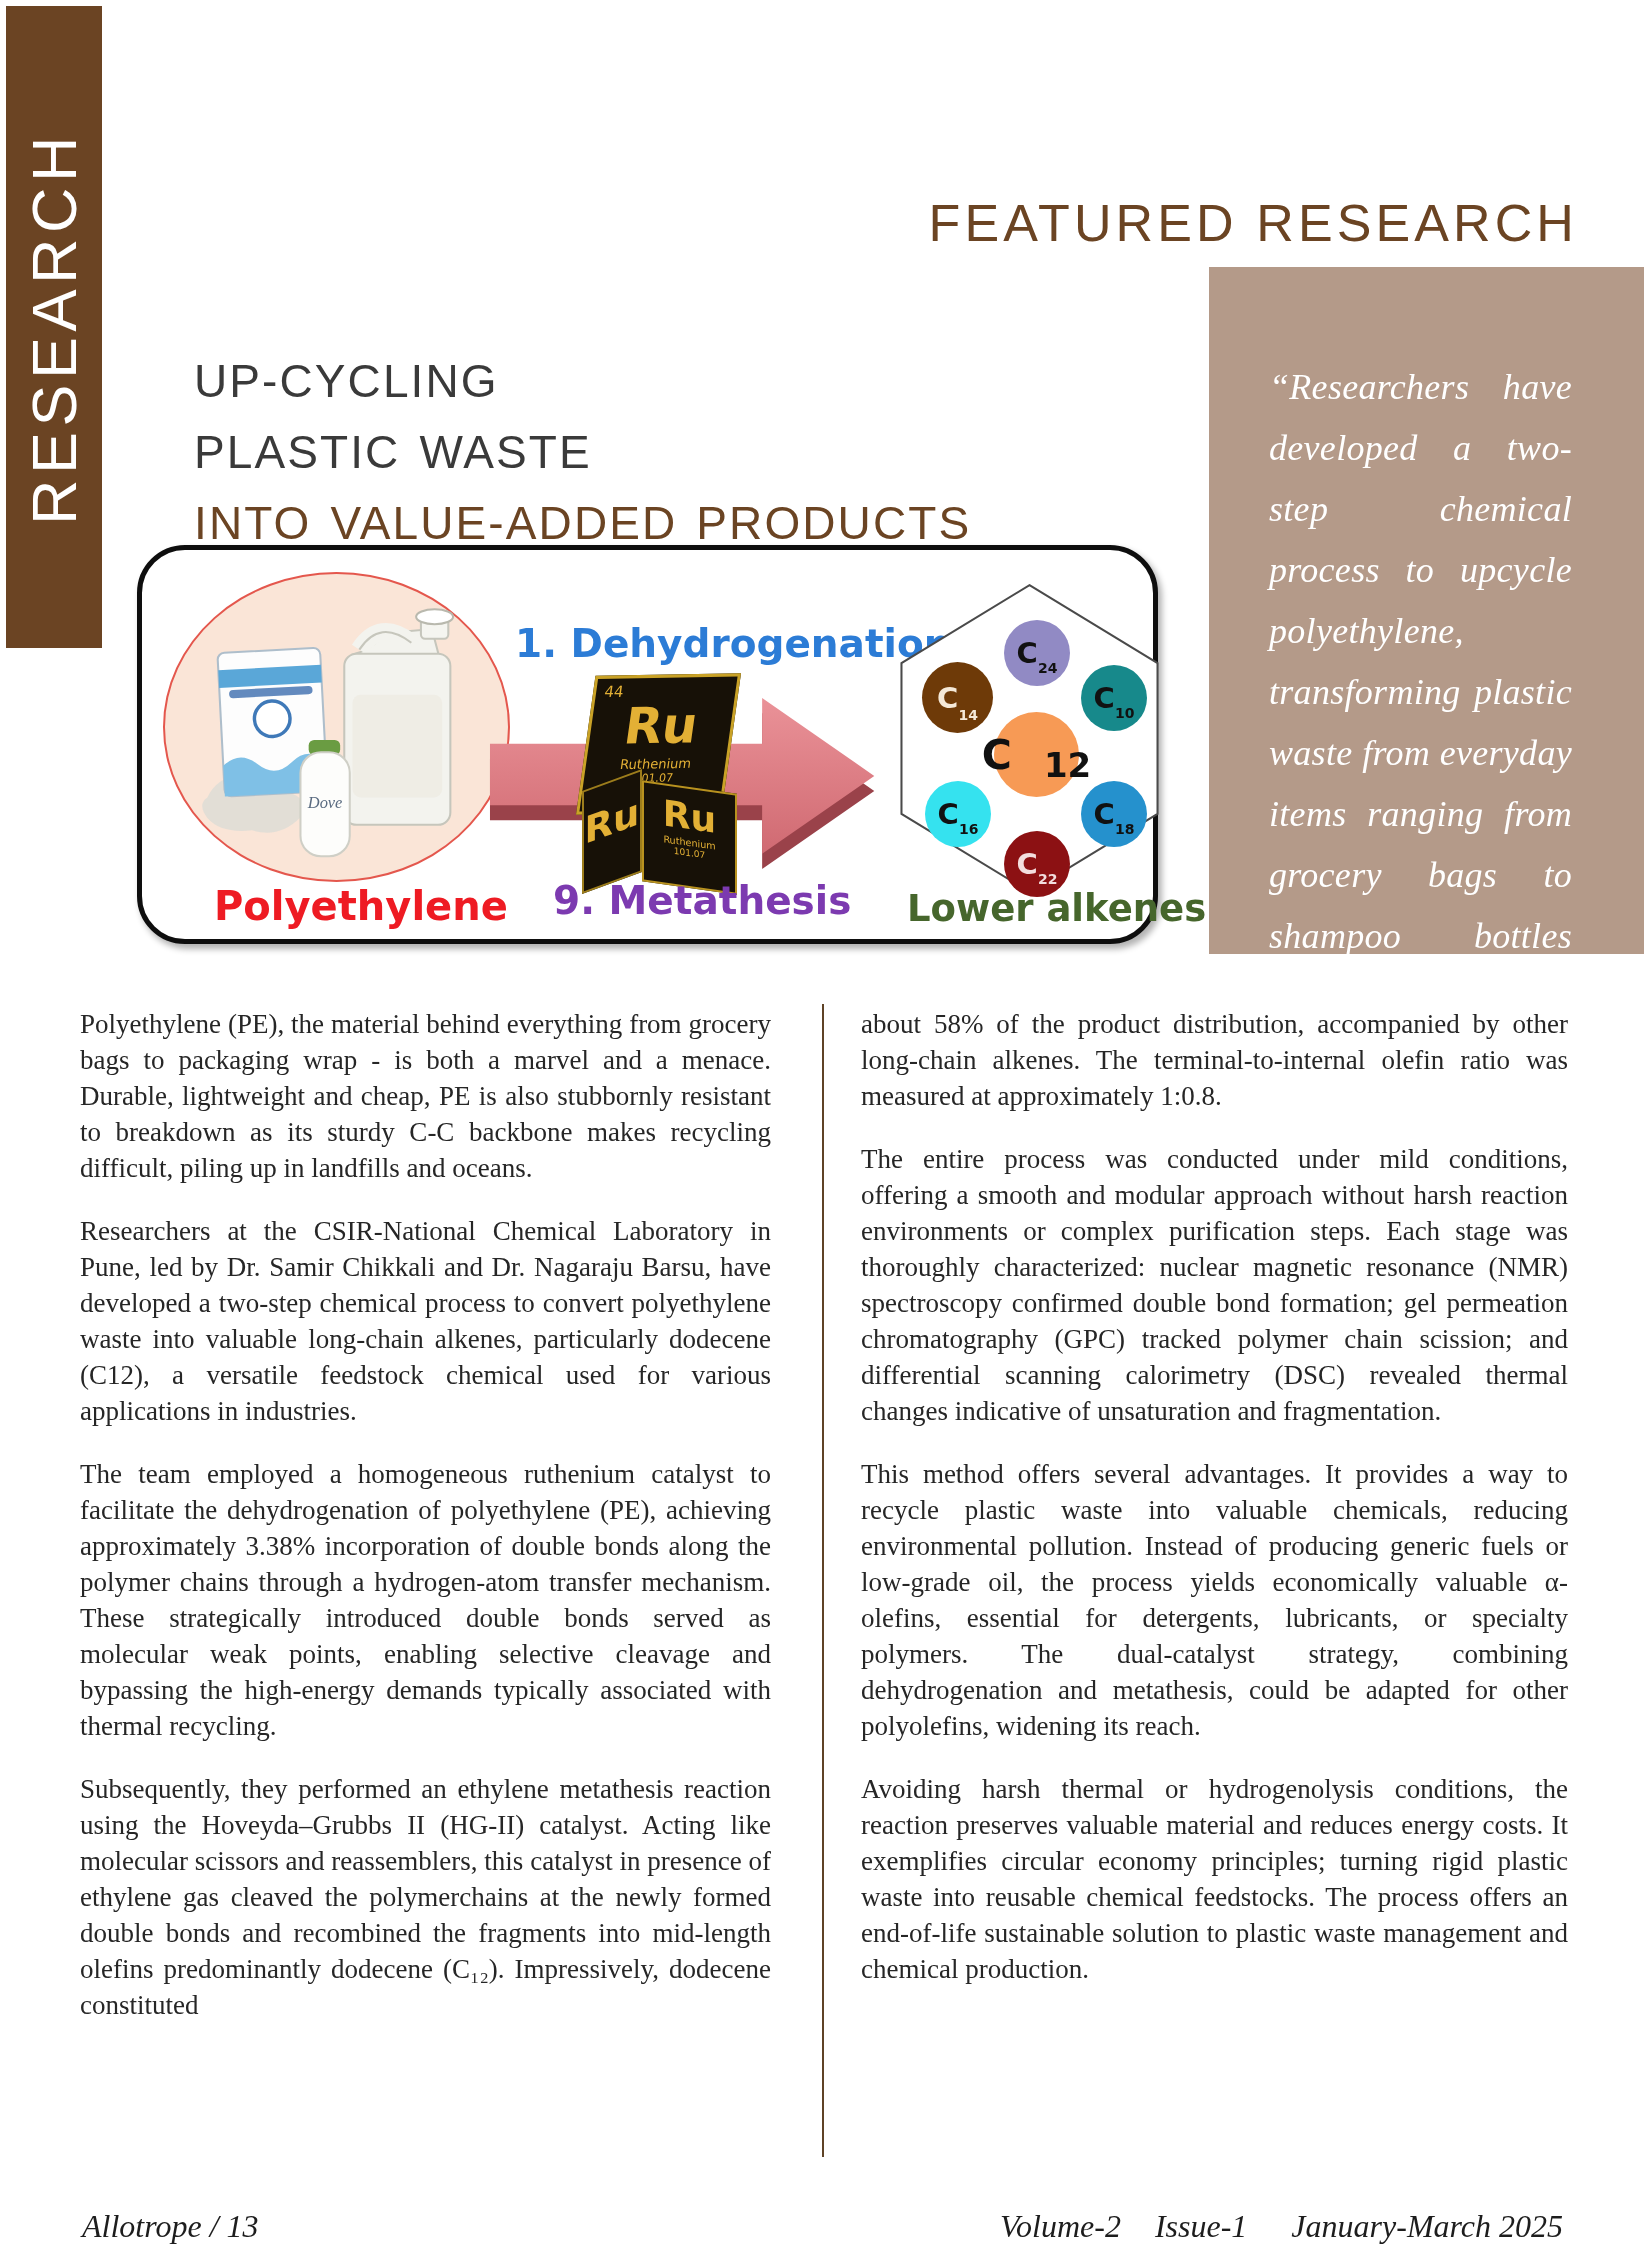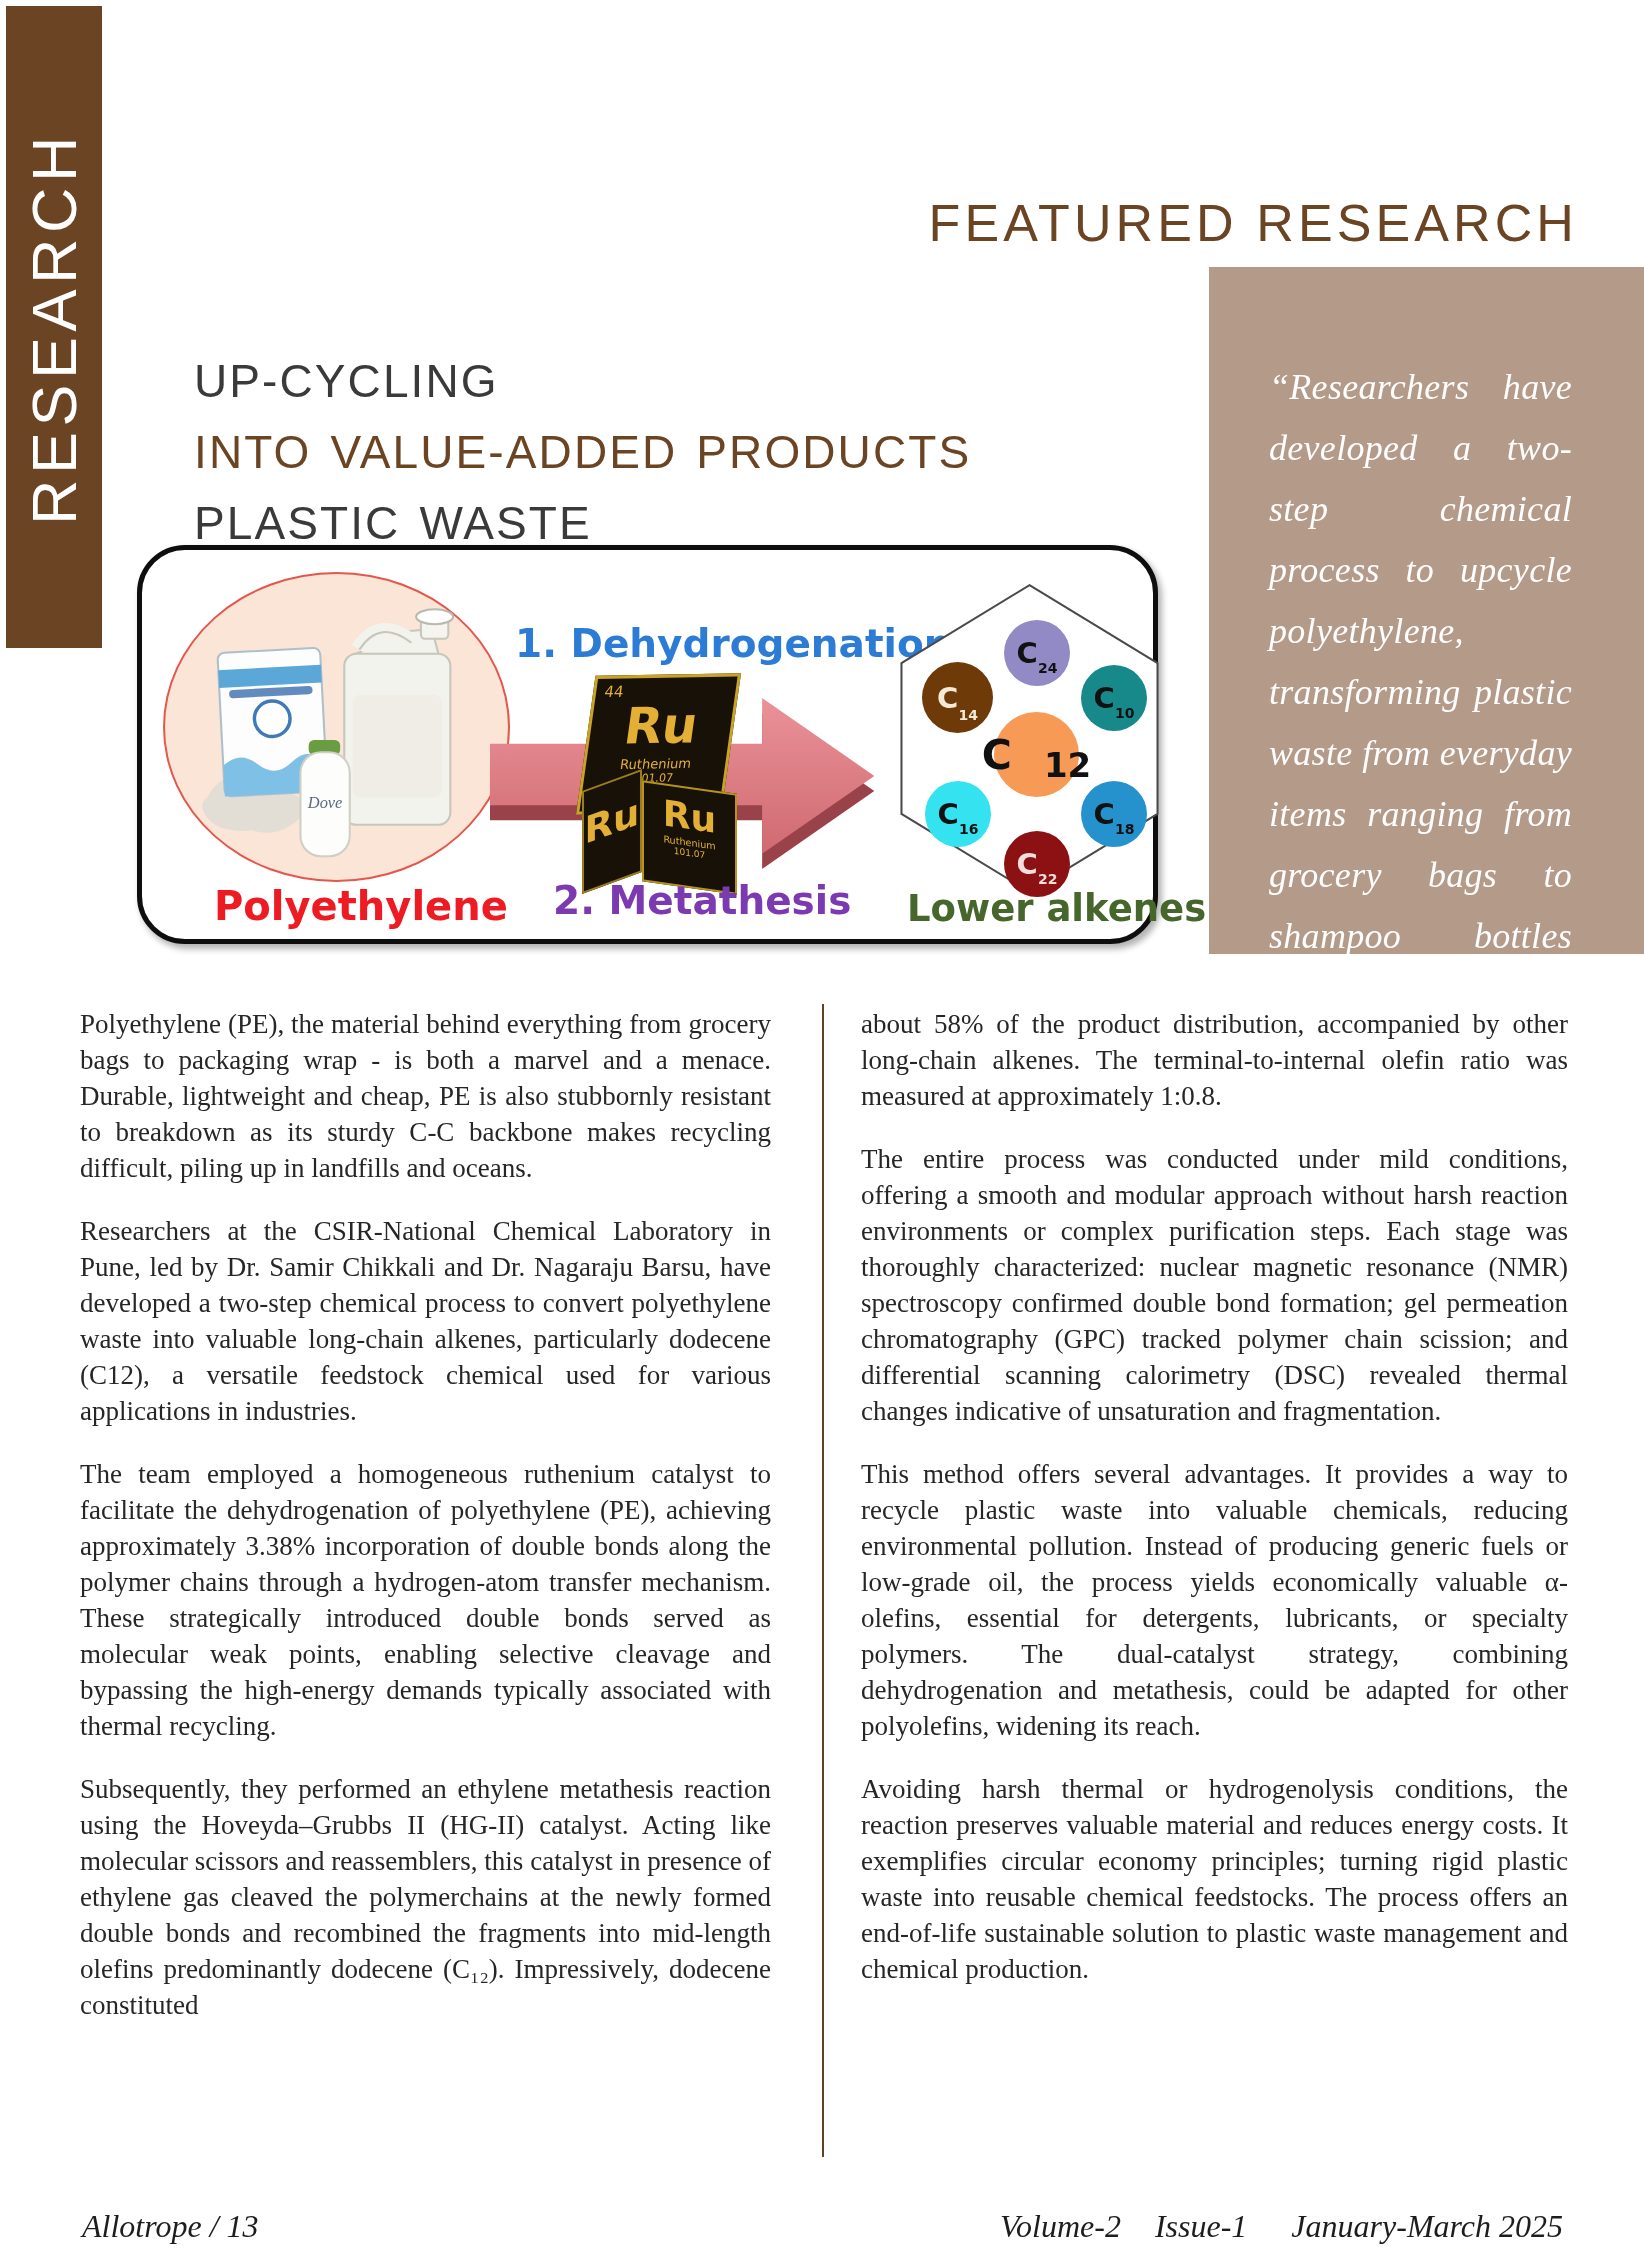--- a/index.html
+++ b/index.html
@@ -100,22 +100,22 @@
 <div class="page">
 
   <div class="spine" style="background-color: rgb(107, 68, 35);">
     <span class="spine-label">RESEARCH</span>
   </div>
 
   <div class="kicker" style="color: rgb(107, 68, 35);">FEATURED RESEARCH</div>
 
   <div class="title-block">
     <div class="title-line" style="color: rgb(58, 58, 58);">UP-CYCLING</div>
+    <div class="title-line" style="color: rgb(58, 58, 58);">PLASTIC WASTE</div>
     <div class="title-line" style="color: rgb(107, 68, 35);">INTO VALUE-ADDED PRODUCTS</div>
-    <div class="title-line" style="color: rgb(58, 58, 58);">PLASTIC WASTE</div>
   </div>
 
   <div class="quote-card" style="background-color: rgb(180, 154, 137);">
     <div class="quote-text" style="color: rgb(255, 255, 255);">“Researchers have developed a two-step chemical process to upcycle polyethylene, transforming plastic waste from everyday items ranging from grocery bags to shampoo bottles into valuable long-chain alkenes.”</div>
   </div>
 
   <div class="figure-card">
 
     <div class="pe-ellipse"></div>
 
@@ -171,21 +171,21 @@
       <div class="ru-face ru-left">
         <div class="ru-sym2">Ru</div>
       </div>
       <div class="ru-face ru-right">
         <div class="ru-sym2">Ru</div>
         <div class="ru-name2">Ruthenium</div>
         <div class="ru-mass2">101.07</div>
       </div>
     </div>
 
-    <div class="fig-label lbl-step2" style="color: rgb(124, 58, 176);">2. Metathesis</div>
+    <div class="fig-label lbl-step2" style="color: rgb(124, 58, 176);">9. Metathesis</div>
 
     <div class="hex-zone">
       <svg class="hex-svg" viewBox="0 0 390 460">
         <polygon points="195,6 382,120 382,340 195,454 8,340 8,120" fill="#ffffff" stroke="#4a4a4a" stroke-width="3"></polygon>
       </svg>
       <div class="alk" style="left: 108px; top: 39px; width: 66px; height: 66px; background-color: rgb(145, 138, 196);">
           <span class="sym">C</span>
           <span class="sub">24</span>
         </div>
       <div class="alk" style="left: 26px; top: 81px; width: 71px; height: 71px; background-color: rgb(110, 58, 8);">

